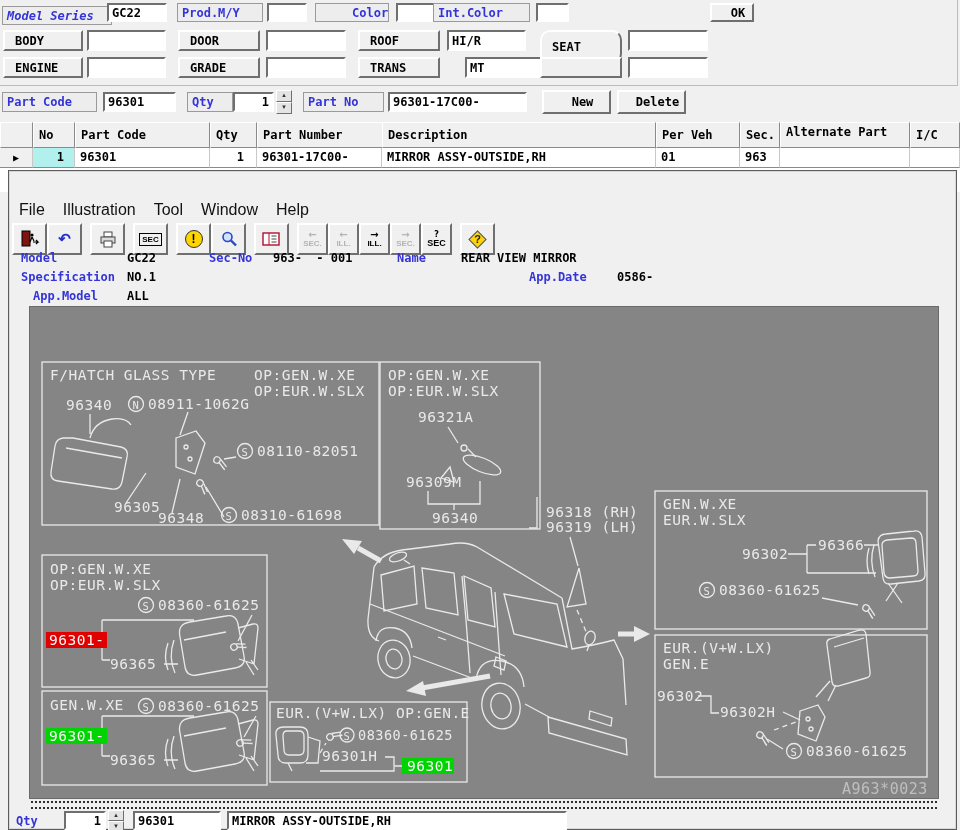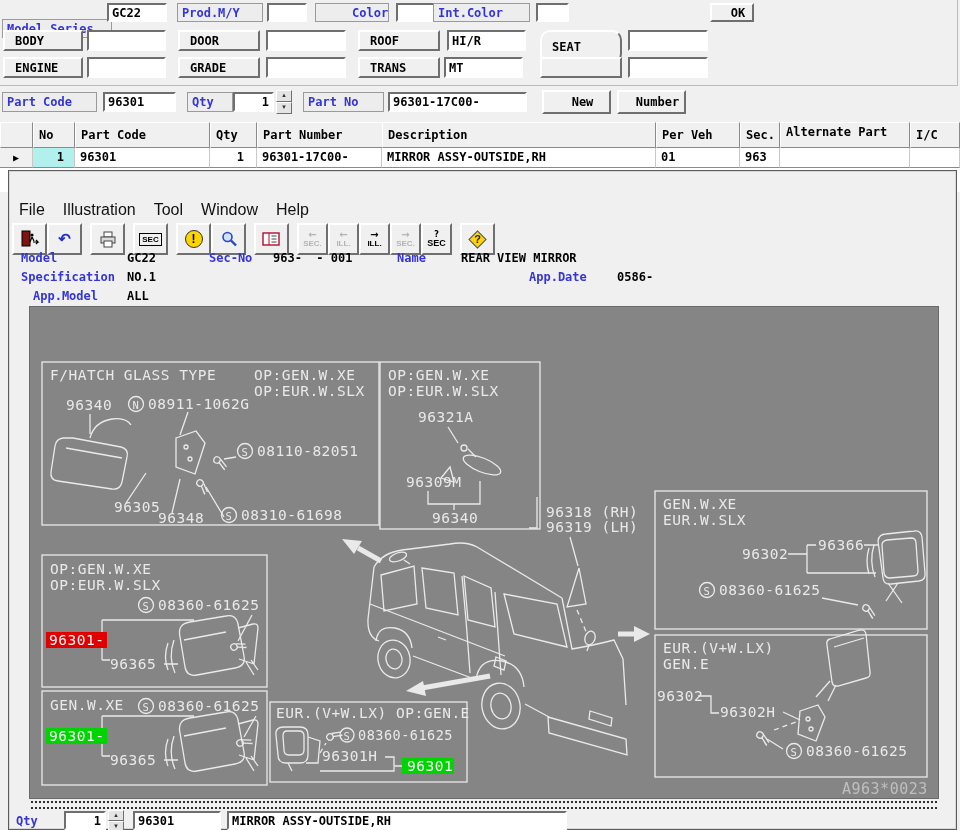--- a/index.html
+++ b/index.html
@@ -59,21 +59,21 @@
   svg .shaft{stroke:#e9e9e9;stroke-width:5;fill:none;}
   svg text{fill:#e9e9e9;font-family:"DejaVu Sans Mono",monospace;font-size:14.5px;letter-spacing:0.5px;}
   svg text.cl{font-size:10.5px;text-anchor:middle;}
   svg text.hl{fill:#f8f8f8;}
   svg text.dno{fill:#bfbfbf;font-size:15px;}
 </style>
 </head>
 <body>
 
 <div class="abs" style="left:0;top:0;width:958px;height:86px;border-right:1px solid #bbb;border-bottom:1px solid #bbb;">
-  <div class="abs lbl" style="left:2px;top:19px;width:110px;height:19px;">Model Series</div>
+  <div class="abs lbl" style="left:2px;top:6px;width:110px;height:19px;font-style:italic;">Model Series</div>
   <input class="abs inp" style="left: 107px; top: 3px; width: 60px; height: 19px;" value="GC22">
   <div class="abs lbl" style="left:177px;top:3px;width:86px;height:19px;">Prod.M/Y</div>
   <input class="abs inp" style="left: 267px; top: 3px; width: 40px; height: 19px;" value="">
   <div class="abs lbl" style="left:315px;top:3px;width:74px;height:19px;padding-left:36px;">Color :#</div>
   <input class="abs inp" style="left: 396px; top: 3px; width: 41px; height: 19px;" value="">
   <div class="abs lbl" style="left:433px;top:3px;width:97px;height:19px;">Int.Color</div>
   <input class="abs inp" style="left: 536px; top: 3px; width: 33px; height: 19px;" value="">
   <div class="abs btn center" style="left:710px;top:3px;width:44px;height:19px;">OK</div>
 
   <div class="abs btn" style="left:3px;top:30px;width:80px;height:21px;">BODY</div>
@@ -83,38 +83,38 @@
   <div class="abs btn" style="left:358px;top:30px;width:82px;height:21px;">ROOF</div>
   <input class="abs inp" style="left: 447px; top: 30px; width: 79px; height: 21px;" value="HI/R">
   <div class="abs btn" style="left:540px;top:30px;width:82px;height:34px;border-radius:10px;">SEAT</div>
   <input class="abs inp" style="left: 628px; top: 30px; width: 80px; height: 21px;" value="">
 
   <div class="abs btn" style="left:3px;top:57px;width:80px;height:21px;">ENGINE</div>
   <input class="abs inp" style="left: 87px; top: 57px; width: 79px; height: 21px;" value="">
   <div class="abs btn" style="left:178px;top:57px;width:82px;height:21px;">GRADE</div>
   <input class="abs inp" style="left: 266px; top: 57px; width: 80px; height: 21px;" value="">
   <div class="abs btn" style="left:358px;top:57px;width:82px;height:21px;">TRANS</div>
-  <input class="abs inp" style="left: 444px; top: 57px; width: 79px; height: 21px;" value="MT">
+  <input class="abs inp" style="left: 465px; top: 57px; width: 79px; height: 21px;" value="MT">
   <div class="abs btn" style="left:540px;top:57px;width:82px;height:21px;"></div>
   <input class="abs inp" style="left: 628px; top: 57px; width: 80px; height: 21px;" value="">
 </div>
 
 <div class="abs" style="left:0;top:88px;width:960px;height:32px;">
   <div class="abs lbl" style="left:2px;top:4px;width:95px;height:20px;">Part Code</div>
   <input class="abs inp" style="left: 103px; top: 4px; width: 73px; height: 20px;" value="96301">
   <div class="abs lbl" style="left:187px;top:4px;width:46px;height:20px;">Qty</div>
   <input class="abs inp" style="left: 233px; top: 4px; width: 41px; height: 20px; text-align: right;" value="1">
   <div class="abs spin" style="left:276px;top:2px;width:16px;height:24px;">
       <div>▲</div>
       <div>▼</div>
     </div>
   <div class="abs lbl" style="left:303px;top:4px;width:81px;height:20px;">Part No</div>
   <input class="abs inp" style="left: 388px; top: 4px; width: 139px; height: 20px;" value="96301-17C00-">
   <div class="abs btn center" style="left:542px;top:2px;width:69px;height:24px;">New</div>
-  <div class="abs btn center" style="left:617px;top:2px;width:69px;height:24px;">Number</div>
+  <div class="abs btn center" style="left:617px;top:2px;width:69px;height:24px;">Delete</div>
 </div>
 
 <div class="abs" style="left:0;top:122px;width:960px;height:70px;background:#fff;">
 
   <div class="abs th" style="left:0;top:0;width:33px;height:26px;"></div>
   <div class="abs th" style="left:33px;top:0;width:42px;height:26px;">No</div>
   <div class="abs th" style="left:75px;top:0;width:135px;height:26px;">Part Code</div>
   <div class="abs th" style="left:210px;top:0;width:47px;height:26px;">Qty</div>
   <div class="abs th" style="left:257px;top:0;width:138px;height:26px;">Part Number</div>
   <div class="abs th" style="left:382px;top:0;width:274px;height:26px;">Description</div>

